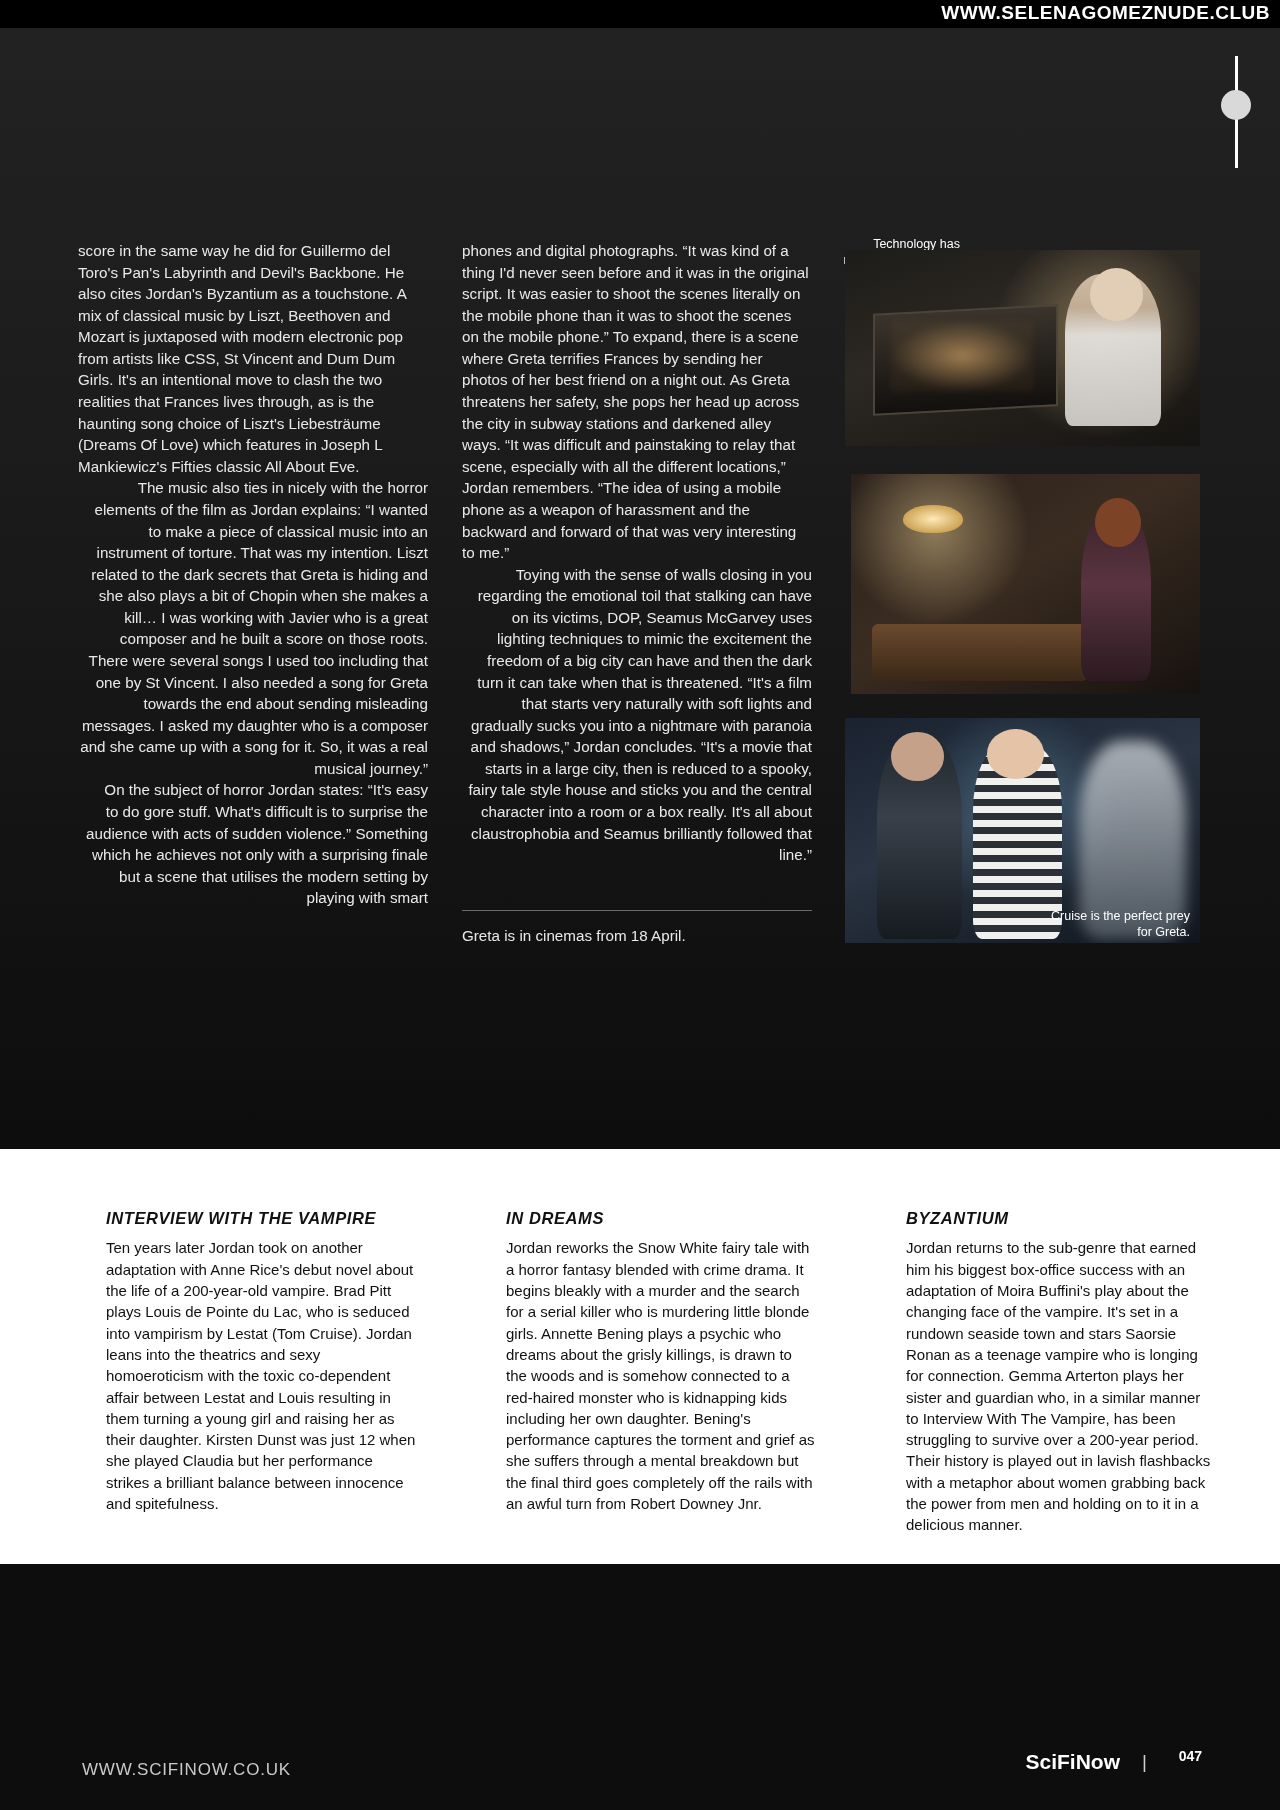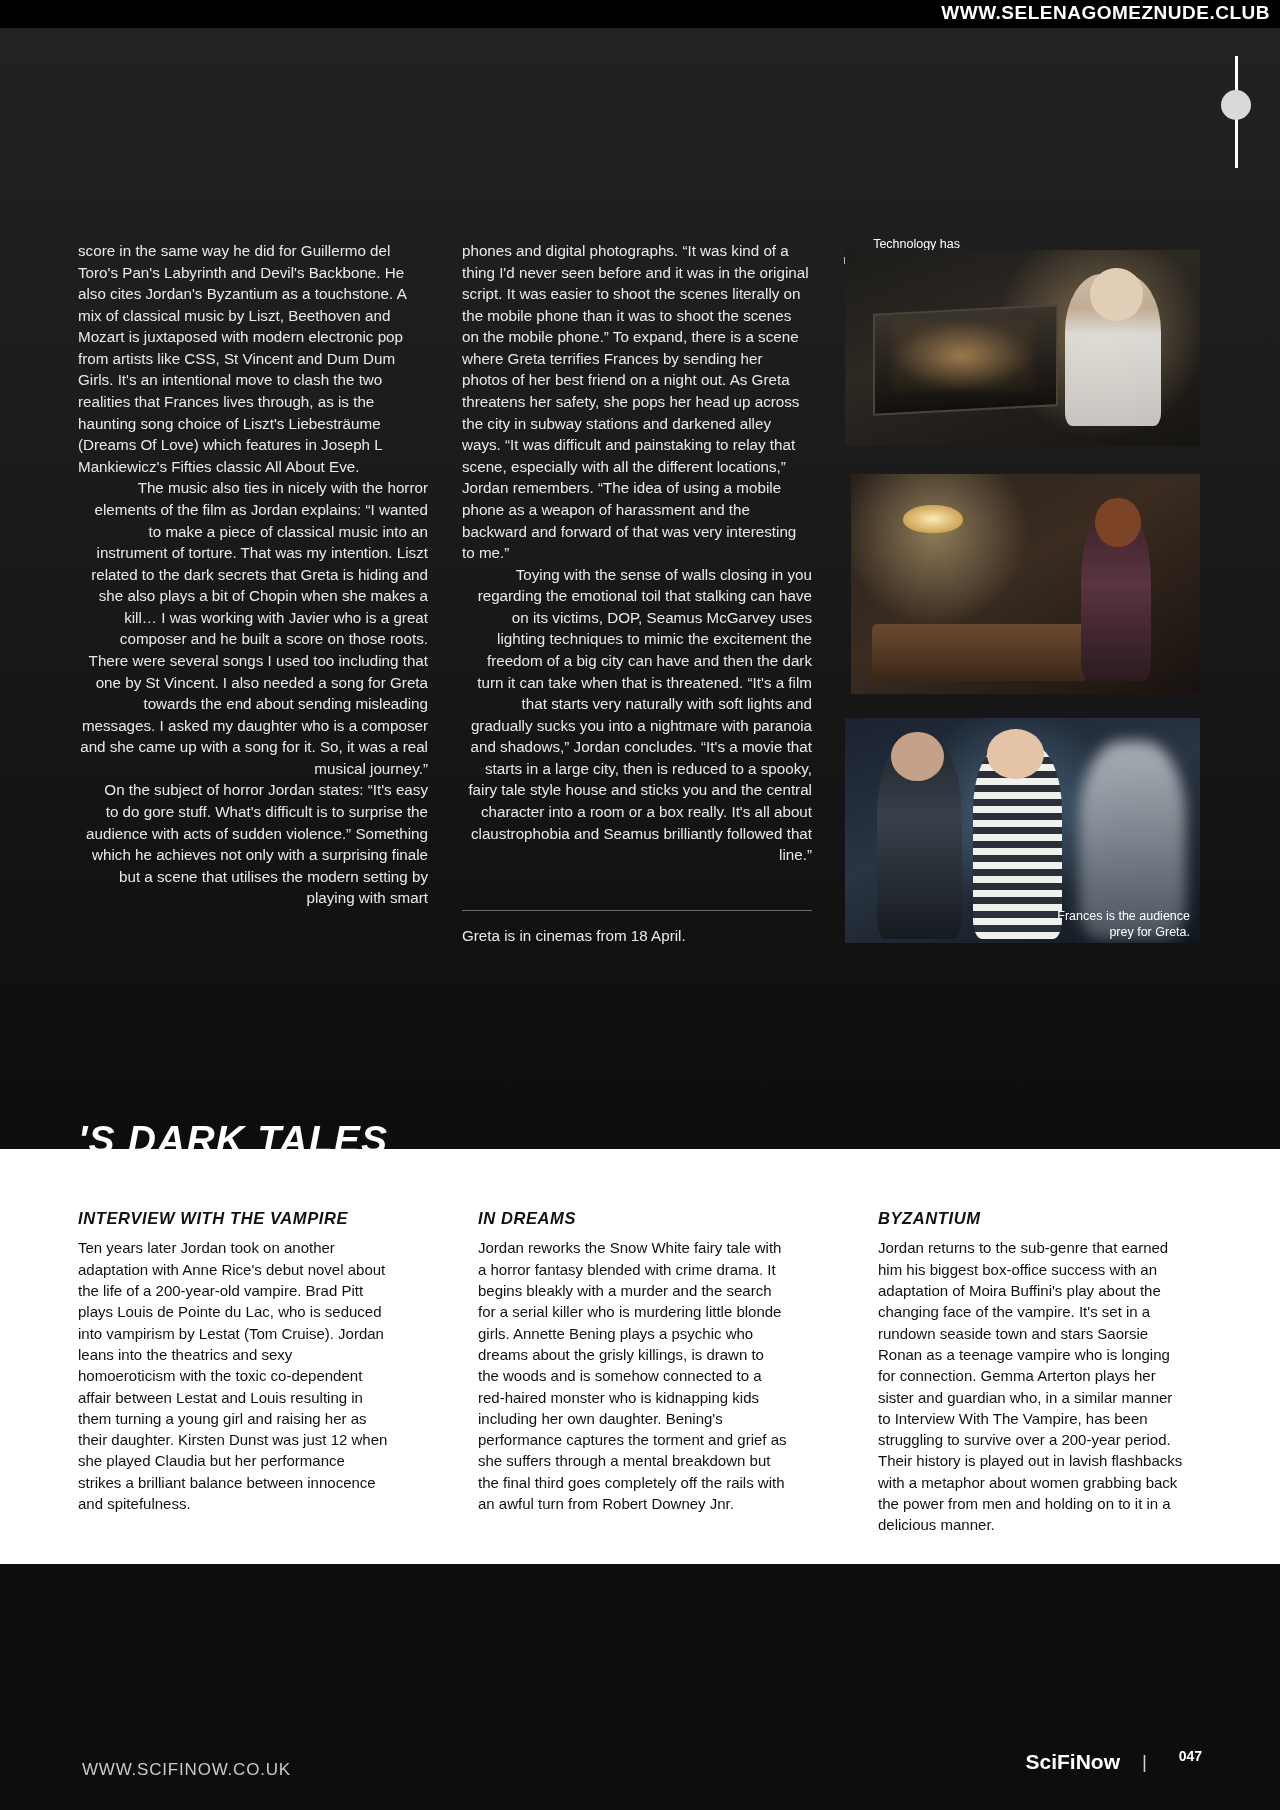--- a/index.html
+++ b/index.html
@@ -272,20 +272,21 @@
     height: 415px;
     background: #ffffff;
   }
 
   .film-col {
     position: absolute;
     color: #111111;
     font-size: 15px;
     line-height: 1.42;
     font-family: "Liberation Sans", sans-serif;
+    margin-left: 28px;
   }
   .film-title {
     font-weight: bold;
     font-style: italic;
     font-size: 16.5px;
     letter-spacing: 0.6px;
     margin-bottom: 9px;
     line-height: 1.18;
   }
   .fc-1 { left: 78px; top: 60px; width: 310px; }
@@ -387,23 +388,22 @@
     <div class="photo photo-3">
       <div class="p3-bg">
         <div class="p3-man"></div>
         <div class="p3-man-head"></div>
         <div class="p3-girl"></div>
         <div class="p3-girl-head"></div>
         <div class="p3-blur"></div>
       </div>
     </div>
 
-    <div class="caption caption-3">Frances is the audience prey for Greta.</div>
-
-    <div class="section-heading">'S DARK TALES</div>
+    <div class="caption caption-3">Cruise is the perfect prey for Greta.</div>
+
   </div>
 
   <div class="white-panel">
     <div class="film-col fc-1">
       <div class="film-title">INTERVIEW WITH THE VAMPIRE</div>
       <div>Ten years later Jordan took on another adaptation with Anne Rice's debut novel about the life of a 200-year-old vampire. Brad Pitt plays Louis de Pointe du Lac, who is seduced into vampirism by Lestat (Tom Cruise). Jordan leans into the theatrics and sexy homoeroticism with the toxic co-dependent affair between Lestat and Louis resulting in them turning a young girl and raising her as their daughter. Kirsten Dunst was just 12 when she played Claudia but her performance strikes a brilliant balance between innocence and spitefulness.</div>
     </div>
     <div class="film-col fc-2">
       <div class="film-title">IN DREAMS</div>
       <div>Jordan reworks the Snow White fairy tale with a horror fantasy blended with crime drama. It begins bleakly with a murder and the search for a serial killer who is murdering little blonde girls. Annette Bening plays a psychic who dreams about the grisly killings, is drawn to the woods and is somehow connected to a red-haired monster who is kidnapping kids including her own daughter. Bening's performance captures the torment and grief as she suffers through a mental breakdown but the final third goes completely off the rails with an awful turn from Robert Downey Jnr.</div>

